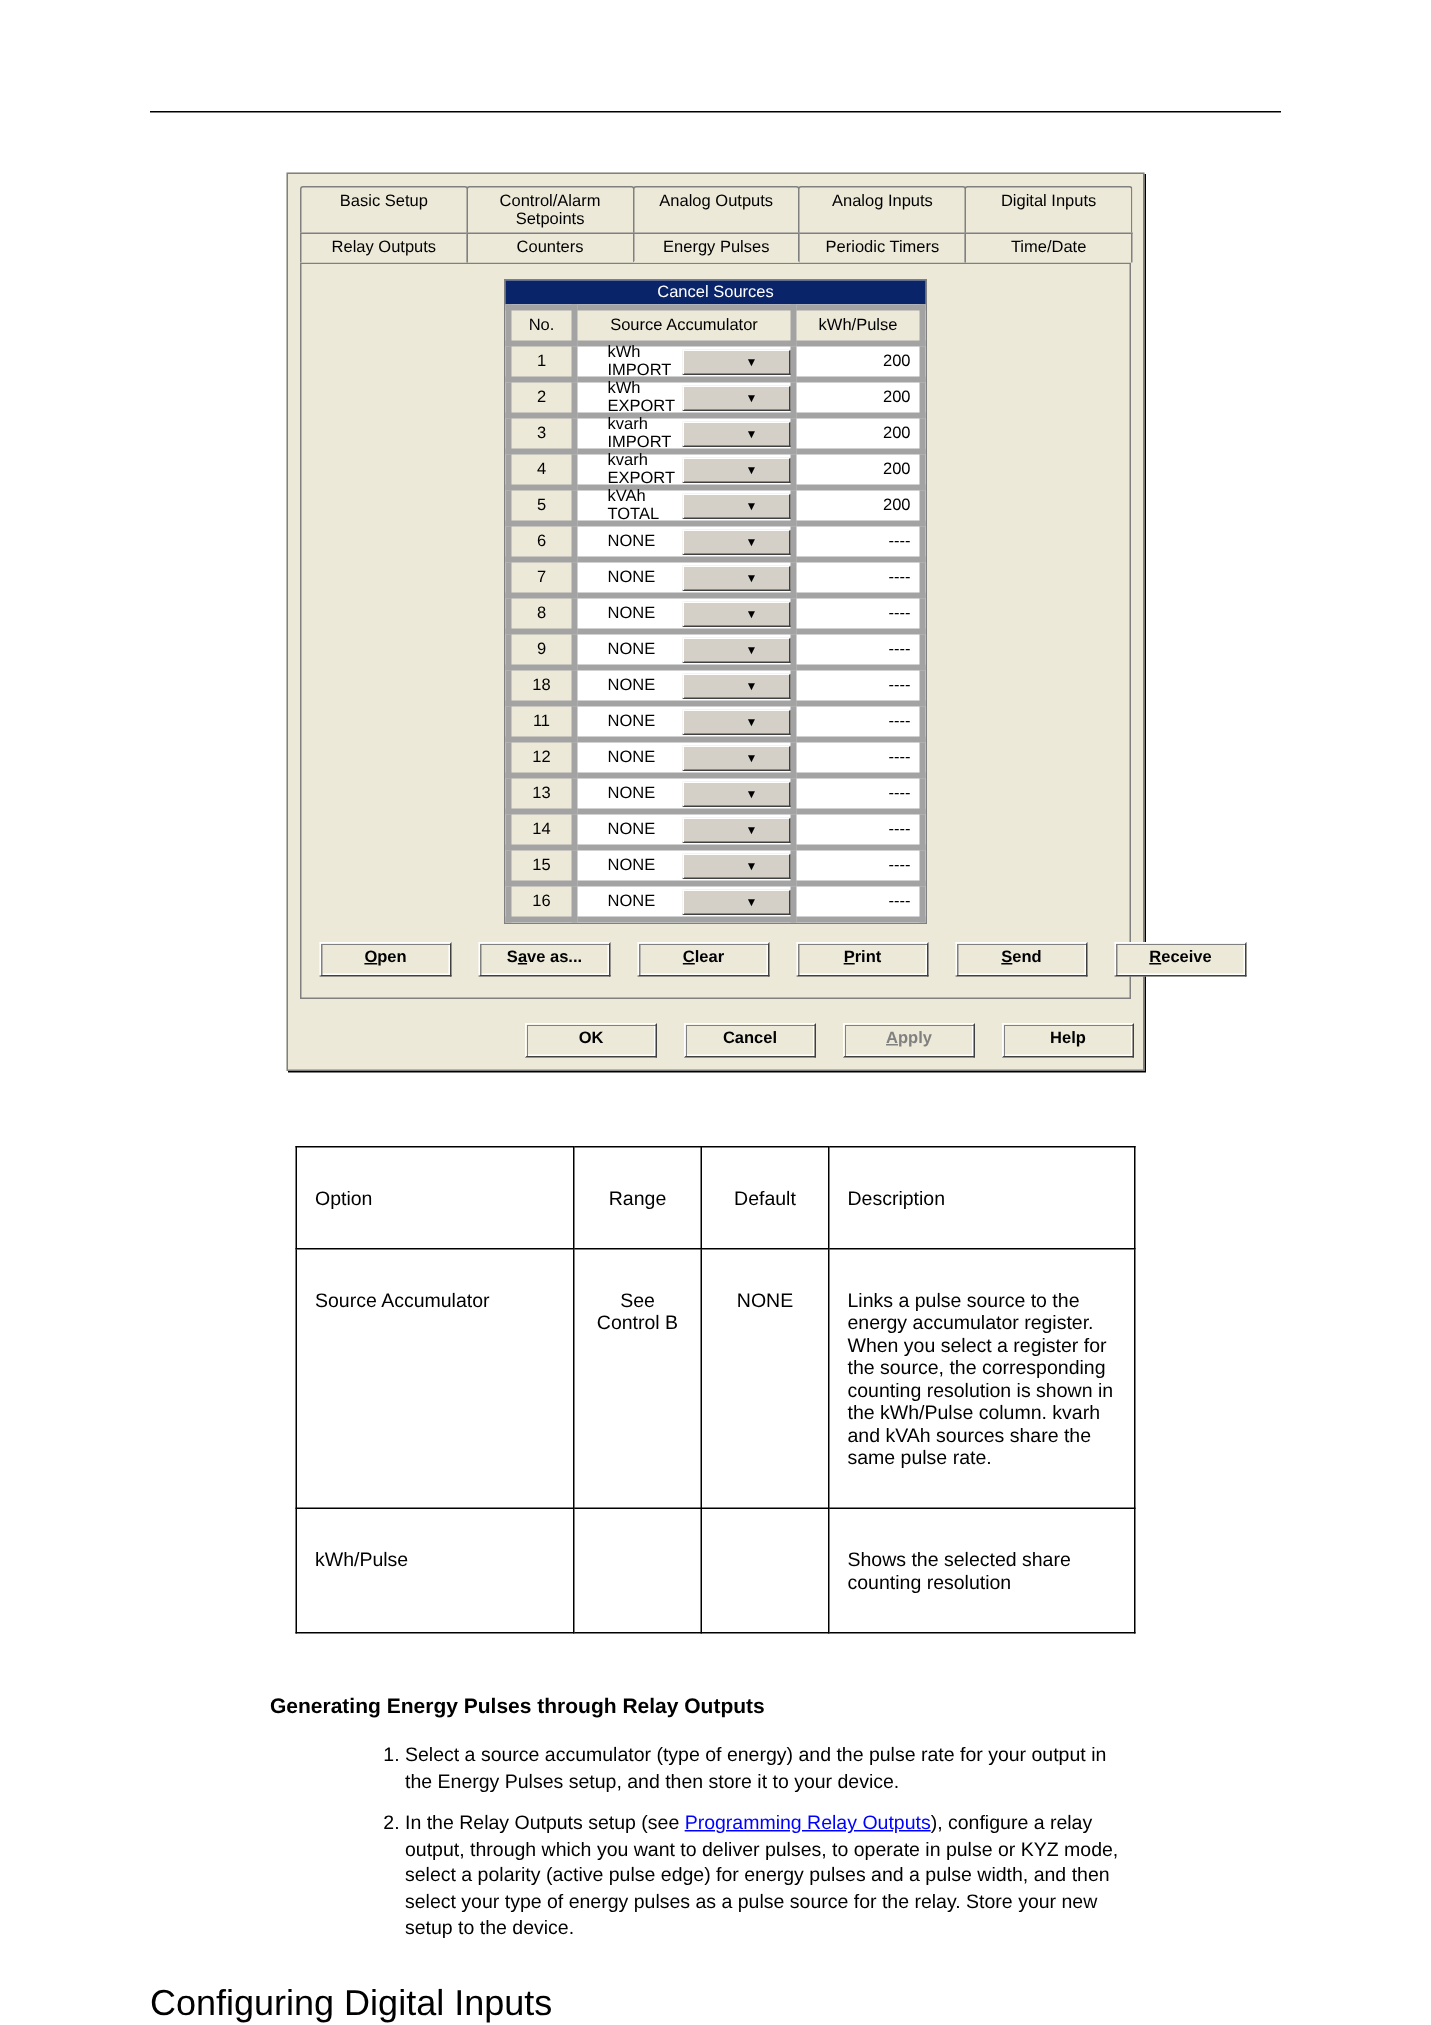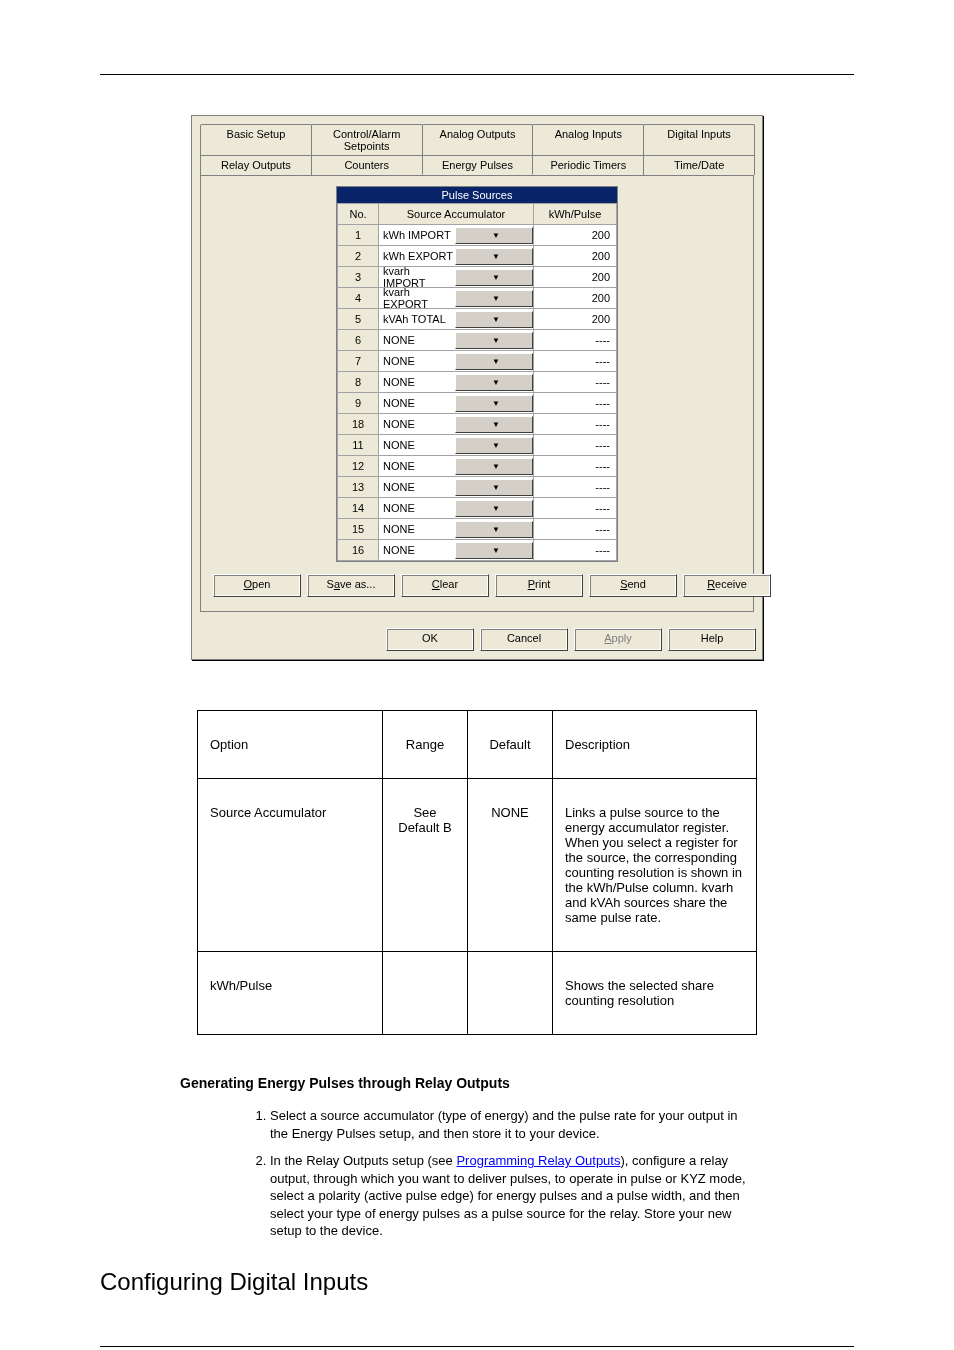--- a/index.html
+++ b/index.html
@@ -89,53 +89,54 @@
     padding: 2px 0;
     font-size: 11px;
   }
   table.pulse {
     border-collapse: collapse;
     width: 100%;
     background: #fff;
     font-size: 11px;
   }
   table.pulse th, table.pulse td {
-    border: 1px solid #a3a3a3;
+    border: 4px solid #a3a3a3;
     padding: 2px 6px;
     height: 16px;
   }
   table.pulse th {
     background: #ece9d8;
     font-weight: normal;
     text-align: center;
   }
   table.pulse td.no   { text-align: center; background: #ece9d8; width: 28px; }
   table.pulse td.src  { padding: 0; }
   table.pulse td.kwh  { text-align: right; width: 70px; }
   .dd {
     display: flex;
     align-items: center;
     height: 16px;
     background: #fff;
   }
-  .dd span { flex: 1; padding-left: 4px; }
+  .dd span { flex: 1; padding-left: 20px; }
   .dd .arr {
     width: 15px; height: 15px;
     background: #d4d0c8;
     border: 1px solid #fff;
     border-right-color: #404040;
     border-bottom-color: #404040;
     display: flex; align-items: center; justify-content: center;
     font-size: 8px; color: #000;
   }
 
   .btnrow {
     display: flex;
-    gap: 6px;
+    gap: 18px;
     padding: 2px 6px 8px 6px;
+    font-weight: bold;
   }
   .btnrow.bottom { justify-content: flex-end; padding: 8px 6px; }
   .btn {
     height: 21px;
     line-height: 19px;
     padding: 0 6px;
     min-width: 74px;
     text-align: center;
     background: #ece9d8;
     border: 1px solid #fff;
@@ -202,21 +203,21 @@
     </div>
     <div class="tabrow">
       <div class="tab">Relay Outputs</div>
       <div class="tab">Counters</div>
       <div class="tab active">Energy Pulses</div>
       <div class="tab">Periodic Timers</div>
       <div class="tab">Time/Date</div>
     </div>
     <div class="tabpage">
       <div class="inner-frame">
-        <div class="inner-head">Pulse Sources</div>
+        <div class="inner-head">Cancel Sources</div>
         <table class="pulse">
           <tbody>
               <tr>
             <th>No.</th>
             <th>Source Accumulator</th>
             <th>kWh/Pulse</th>
           </tr>
 
           </tbody>
             <tbody id="pulse-rows">
@@ -404,21 +405,21 @@
 <table class="doc-table">
   <tbody>
       <tr>
     <th class="c1">Option</th>
     <th class="c2">Range</th>
     <th class="c3">Default</th>
     <th>Description</th>
   </tr>
   <tr>
     <td class="c1">Source Accumulator</td>
-    <td class="c2">See Default B</td>
+    <td class="c2">See Control B</td>
     <td class="c3">NONE</td>
     <td>Links a pulse source to the energy accumulator register. When you select a register for the source, the corresponding counting resolution is shown in the kWh/Pulse column. kvarh and kVAh sources share the same pulse rate.</td>
   </tr>
   <tr>
     <td class="c1">kWh/Pulse</td>
     <td class="c2"></td>
     <td class="c3"></td>
     <td>Shows the selected share counting resolution</td>
   </tr>
 </tbody>

